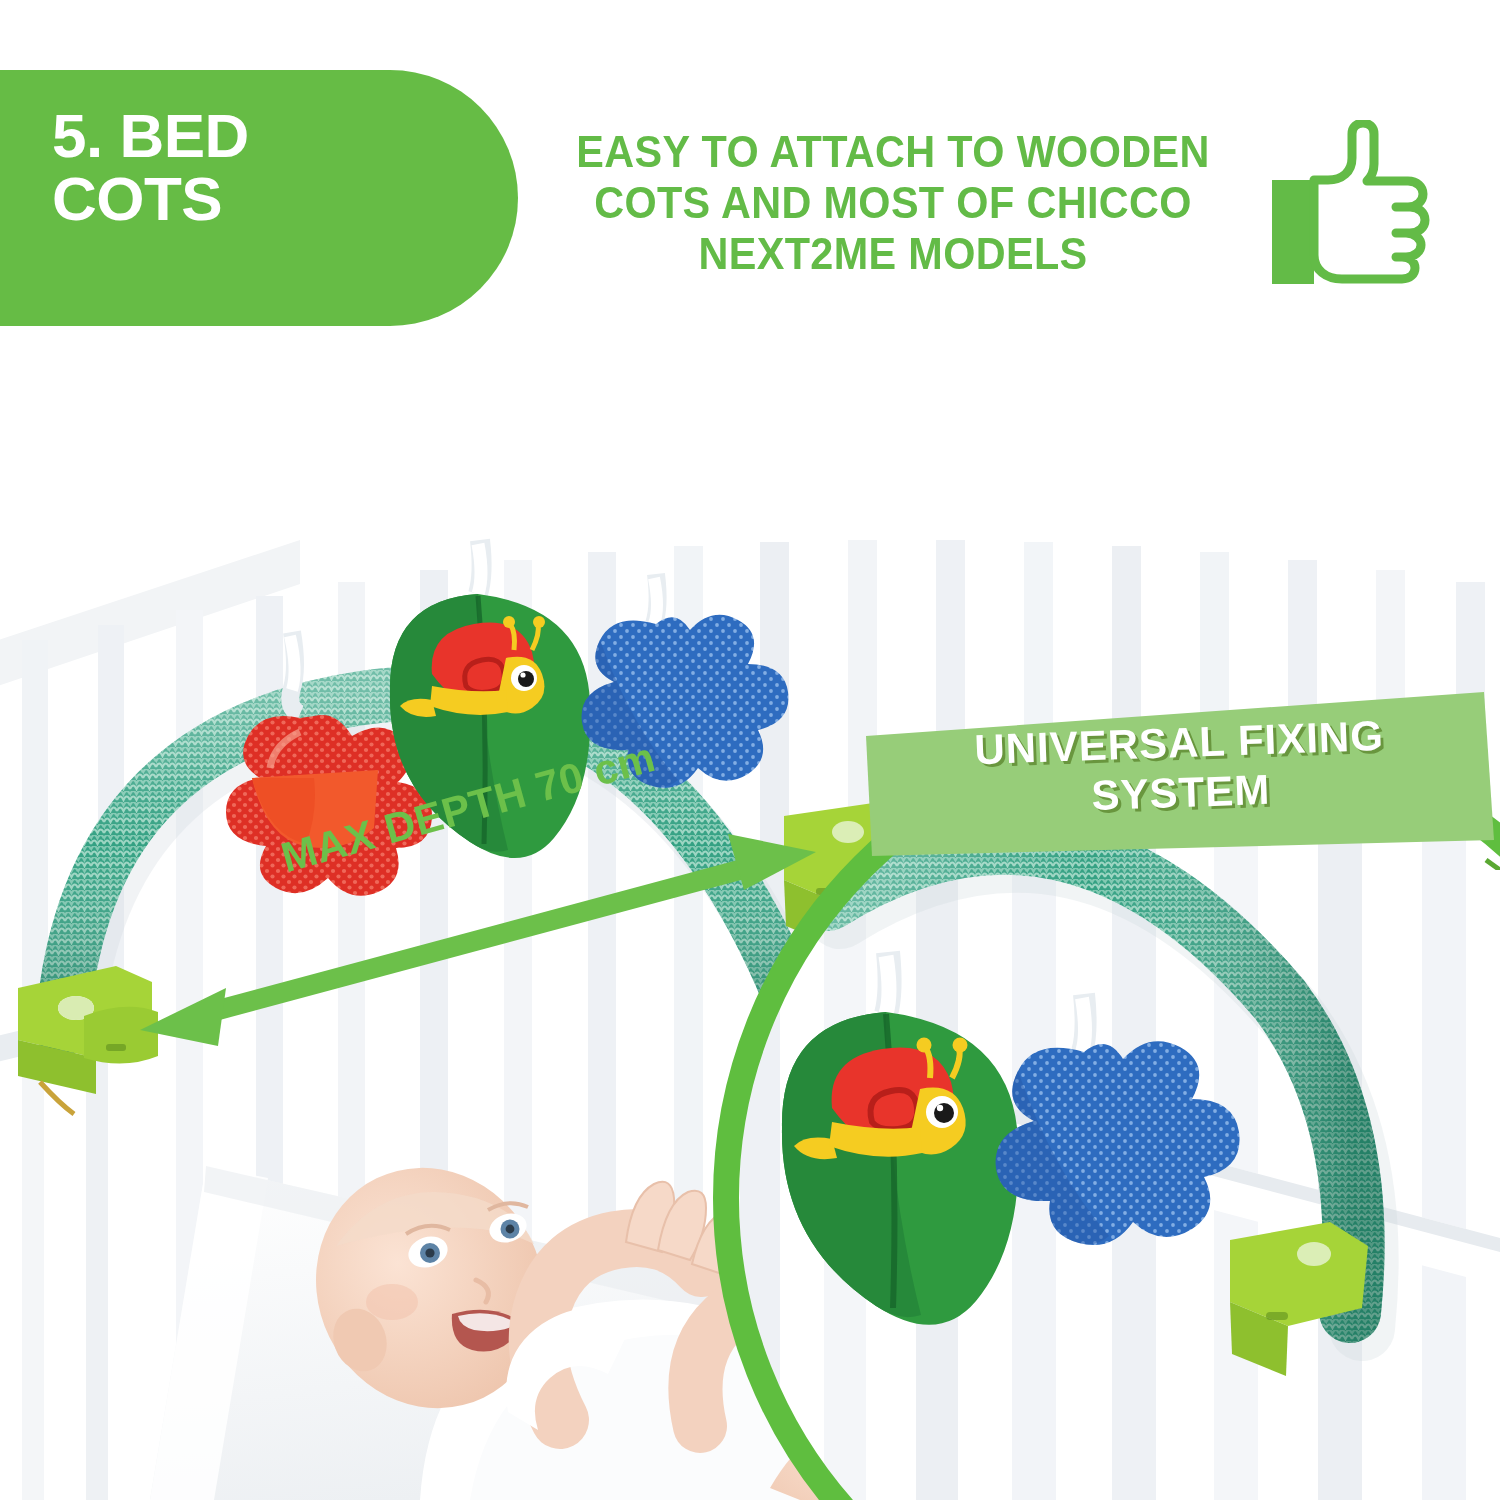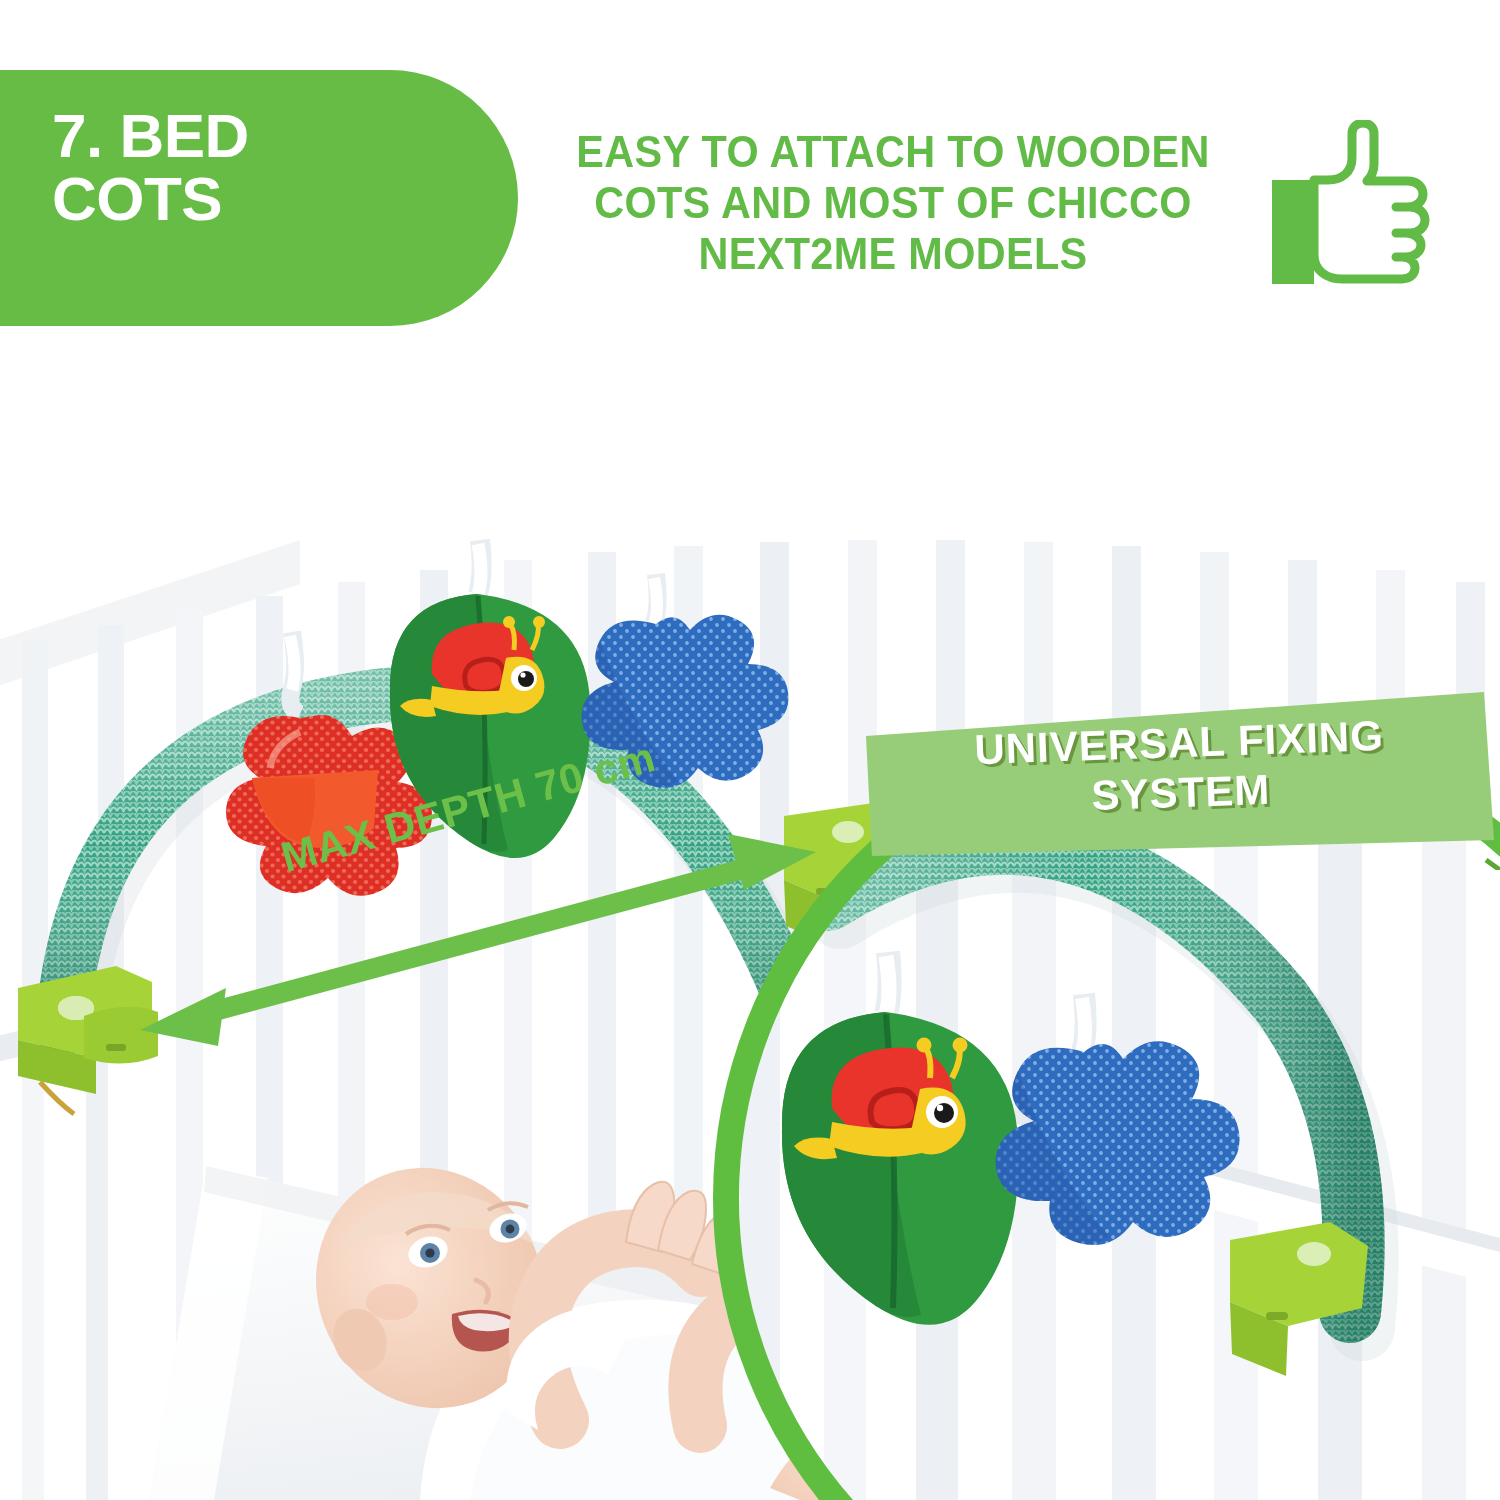--- a/index.html
+++ b/index.html
@@ -38,21 +38,21 @@
             font-family:"Liberation Sans",sans-serif;transform:rotate(-2deg);}
   .ufs-text span{display:block;white-space:nowrap;}
 </style>
 </head>
 <body>
 
 <div id="stage">
 
   <div class="hdr-pill"></div>
   <div class="hdr-pill-text">
-    <span>7. BED</span>
+    <span>5. BED</span>
     <span>COTS</span>
   </div>
 
   <div class="hdr-head">
     <span>EASY TO ATTACH TO WOODEN</span>
     <span>COTS AND MOST OF CHICCO</span>
     <span>NEXT2ME MODELS</span>
   </div>
 
   <svg class="thumb" viewBox="0 0 170 170">

